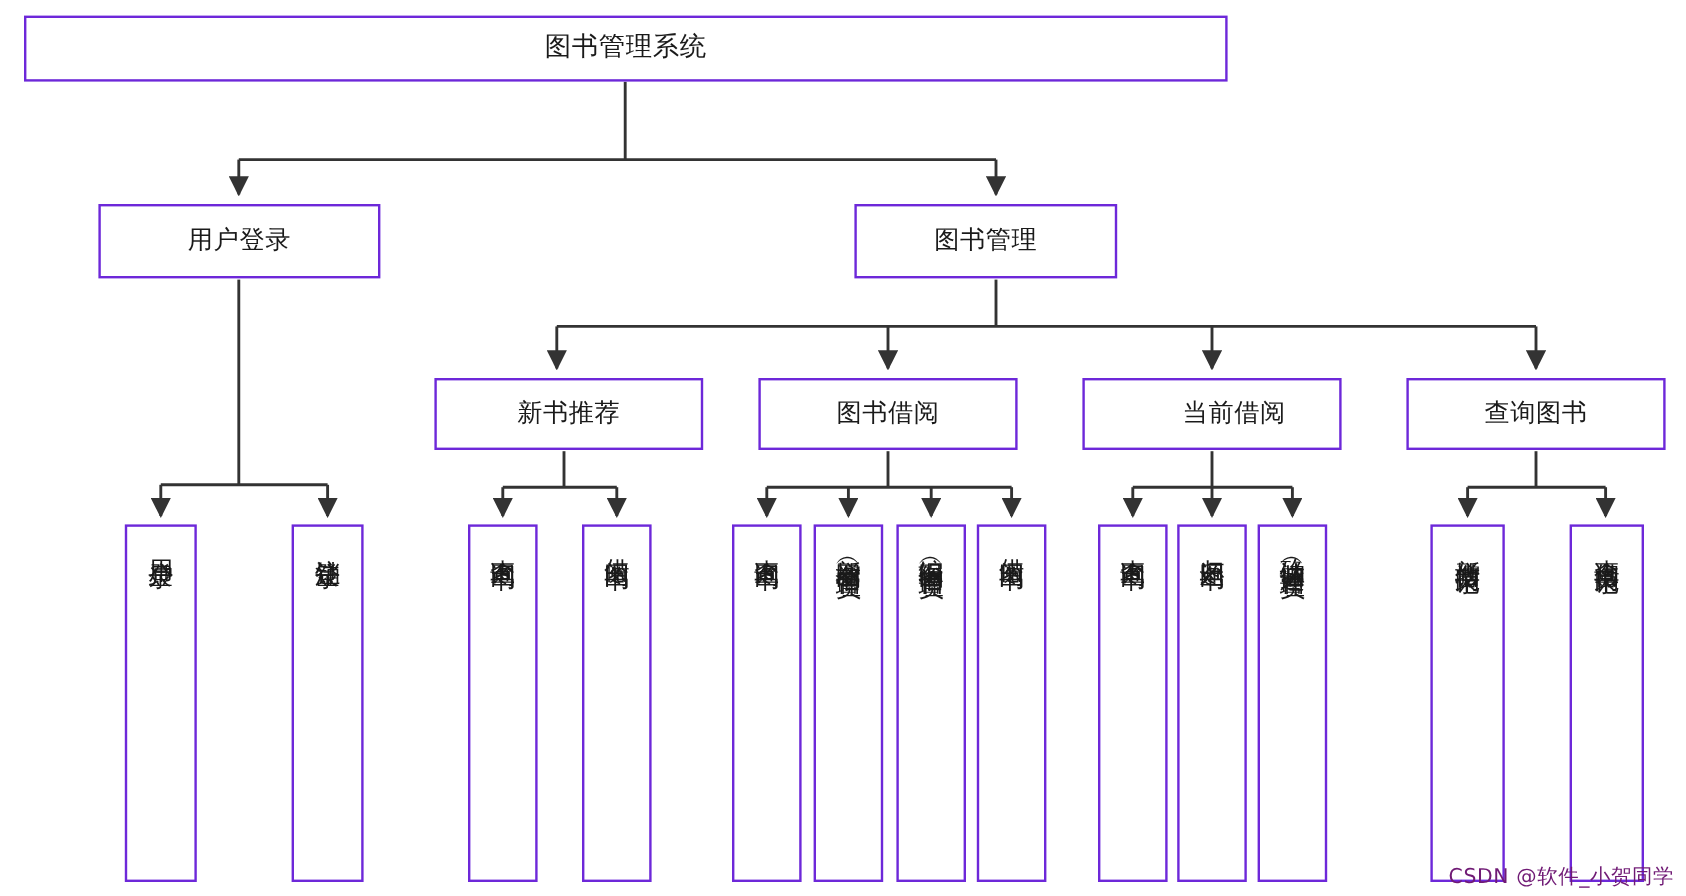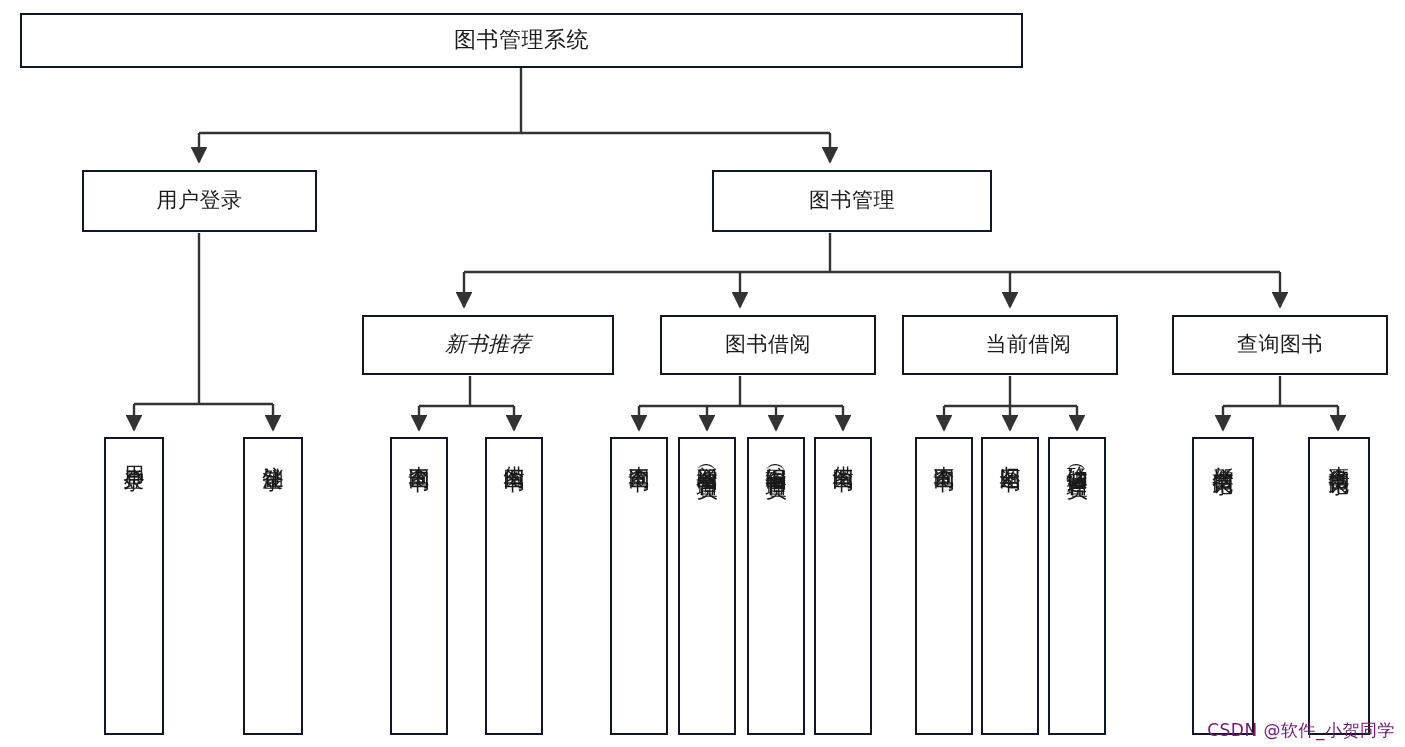--- a/index.html
+++ b/index.html
@@ -23,21 +23,21 @@
     left: 0;
     top: 0;
     width: 1405px;
     height: 747px;
     pointer-events: none;
   }
   .node {
     position: absolute;
     box-sizing: border-box;
     background: #ffffff;
-    border: 2px solid #0f172a;
+    border: 2px solid #6d28d9;
     display: flex;
     align-items: center;
     justify-content: center;
     color: #1a1a1a;
     z-index: 3;
   }
   .node .label {
     display: block;
     text-align: center;
     line-height: 1.12;
@@ -130,28 +130,28 @@
     </g>
   </svg>
 
   <div class="node horiz root" style="left:20px; top:13px; width:1003px; height:55px;">
     <span class="label">图书管理系统</span>
   </div>
 
   <div class="node horiz" style="left:82px; top:170px; width:235px; height:62px;">
     <span class="label">用户登录</span>
   </div>
-  <div class="node horiz" style="left:712px; top:170px; width:280px; height:62px;">
+  <div class="node horiz" style="left:712px; top:170px; width:219px; height:62px;">
     <span class="label">图书管理</span>
   </div>
 
-  <div class="node horiz" style="left:362px; top:315px; width:252px; height:60px;font-style:italic;">
+  <div class="node horiz" style="left:362px; top:315px; width:224px; height:60px;">
     <span class="label">新书推荐</span>
   </div>
-  <div class="node horiz" style="left:632px; top:315px; width:216px; height:60px;margin-left:28px;">
+  <div class="node horiz" style="left:632px; top:315px; width:216px; height:60px;">
     <span class="label">图书借阅</span>
   </div>
   <div class="node horiz" style="left:902px; top:315px; width:216px; height:60px;padding-left:37px;">
     <span class="label">当前借阅</span>
   </div>
   <div class="node horiz" style="left:1172px; top:315px; width:216px; height:60px;">
     <span class="label">查询图书</span>
   </div>
 
   <div class="node vert" style="left:104px; top:437px; width:60px; height:298px;">

